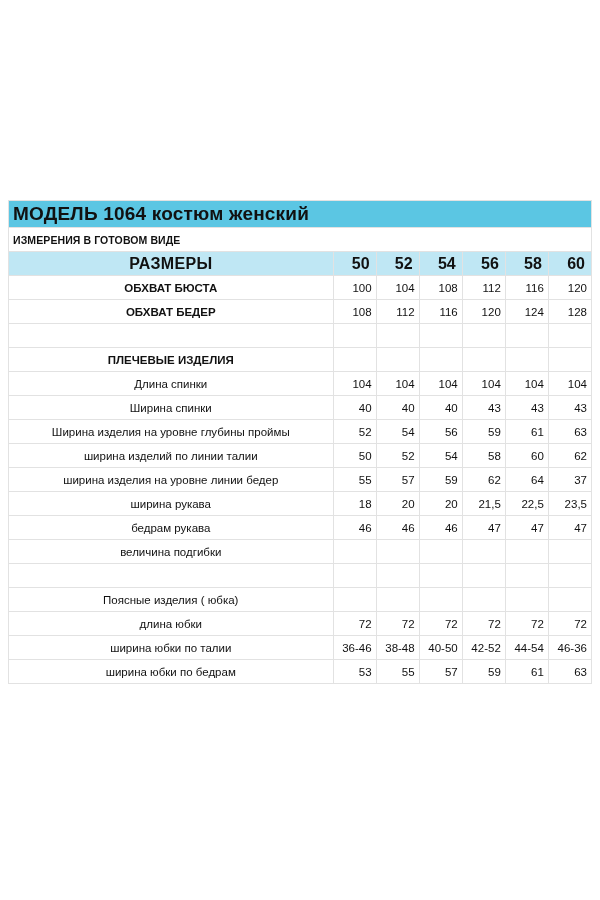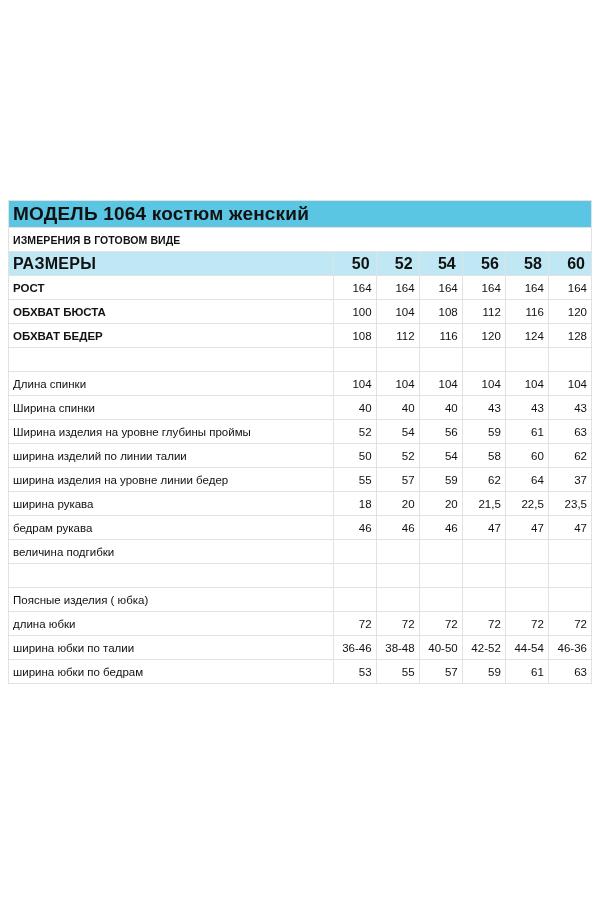--- a/index.html
+++ b/index.html
@@ -68,21 +68,21 @@
   .sizes-row td.num {
     font-size: 16px;
     text-align: right;
     padding-right: 6px;
   }
   td.num {
     text-align: right;
     padding-right: 6px;
     font-size: 11.5px;
   }
-  td.lbl { text-align: left; }
+  td.lbl { text-align: center; }
   td.bold { font-weight: bold; }
   .blank-row td { height: 14px; }
   .section-row td { font-weight: bold; }
   .num-small { font-size: 10.5px; }
 </style>
 </head>
 <body>
 
 <div class="sheet">
   <table class="size-table">
@@ -106,29 +106,20 @@
         <td class="lbl">РАЗМЕРЫ</td>
         <td class="num">50</td>
         <td class="num">52</td>
         <td class="num">54</td>
         <td class="num">56</td>
         <td class="num">58</td>
         <td class="num">60</td>
       </tr>
 
       <tr>
-        <td class="lbl bold">РОСТ</td>
-        <td class="num">164</td>
-        <td class="num">164</td>
-        <td class="num">164</td>
-        <td class="num">164</td>
-        <td class="num">164</td>
-        <td class="num">164</td>
-      </tr>
-      <tr>
         <td class="lbl bold">ОБХВАТ БЮСТА</td>
         <td class="num">100</td>
         <td class="num">104</td>
         <td class="num">108</td>
         <td class="num">112</td>
         <td class="num">116</td>
         <td class="num">120</td>
       </tr>
       <tr>
         <td class="lbl bold">ОБХВАТ БЕДЕР</td>
@@ -143,20 +134,29 @@
       <tr class="blank-row">
         <td class="lbl"></td>
         <td class="num"></td>
         <td class="num"></td>
         <td class="num"></td>
         <td class="num"></td>
         <td class="num"></td>
         <td class="num"></td>
       </tr>
 
+      <tr class="section-row">
+        <td class="lbl bold">ПЛЕЧЕВЫЕ ИЗДЕЛИЯ</td>
+        <td class="num"></td>
+        <td class="num"></td>
+        <td class="num"></td>
+        <td class="num"></td>
+        <td class="num"></td>
+        <td class="num"></td>
+      </tr>
 
       <tr>
         <td class="lbl">Длина спинки</td>
         <td class="num">104</td>
         <td class="num">104</td>
         <td class="num">104</td>
         <td class="num">104</td>
         <td class="num">104</td>
         <td class="num">104</td>
       </tr>

